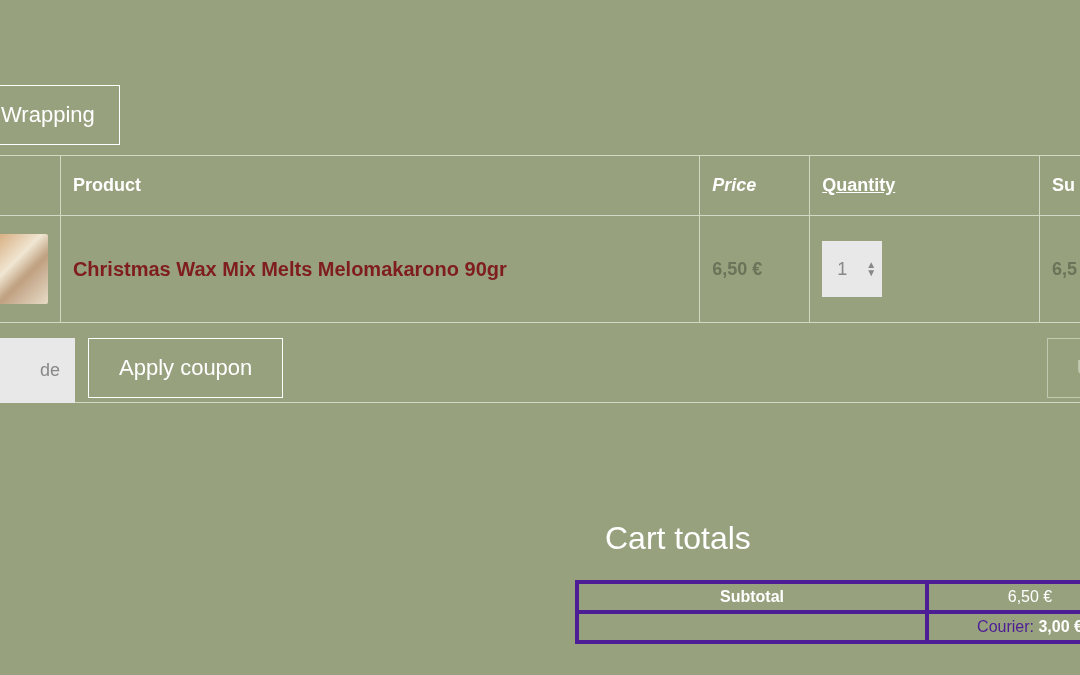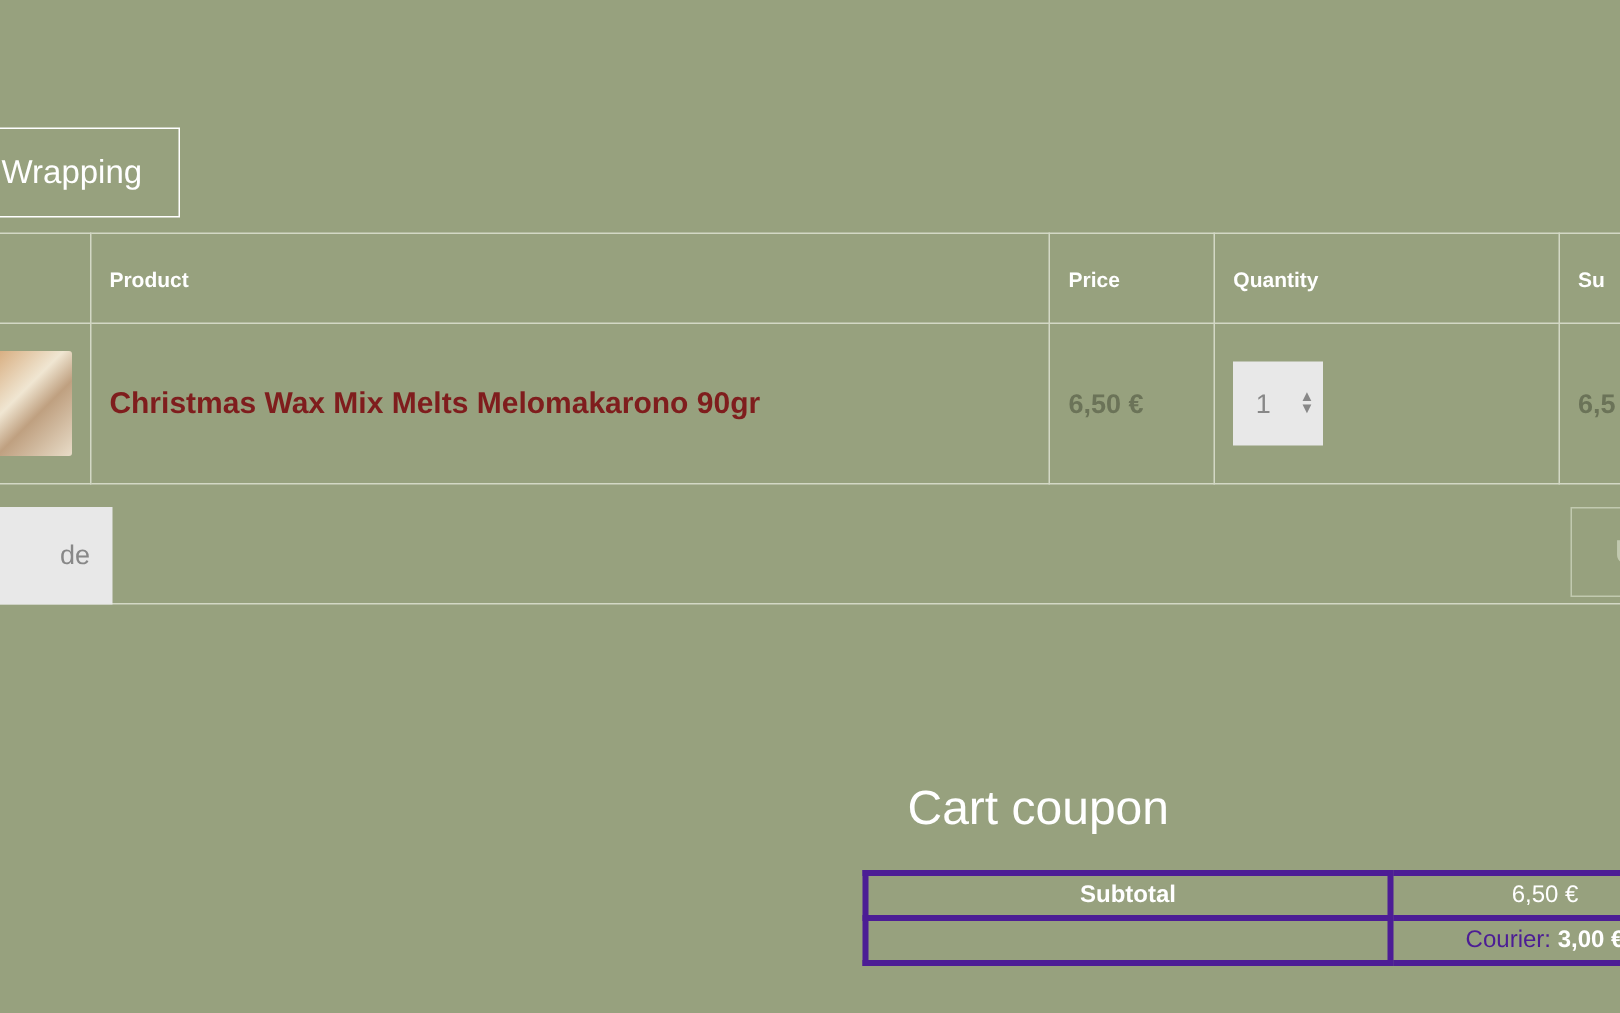--- a/index.html
+++ b/index.html
@@ -36,33 +36,33 @@
     .cart-table th,
     .cart-table td {
       border: 1px solid #d3d8c5;
       padding: 18px 12px;
       text-align: left;
       vertical-align: middle;
     }
     .cart-table th {
       color: #ffffff;
       font-weight: bold;
-      font-size: 14px;
+      font-size: 18px;
       height: 60px;
     }
     .cart-table td {
       color: #6b7358;
       font-size: 18px;
       font-weight: bold;
       height: 105px;
     }
     .col-thumb { width: 140px; }
     .col-product { width: 640px; }
-    .col-price { width: 110px; }
-    .col-qty { width: 230px; }
+    .col-price { width: 110px; font-style: italic; }
+    .col-qty { width: 230px; text-decoration: underline; }
     .col-subtotal { width: 120px; }
     .product-thumb {
       width: 56px;
       height: 70px;
       background: linear-gradient(135deg, #d4a574 0%, #f0e6d2 40%, #bfa080 60%, #e8dcc8 100%);
       margin-left: auto;
       margin-right: 0;
       border-radius: 2px;
     }
     .product-name {
@@ -208,24 +208,25 @@
           <div class="qty-arrows">▲<br>▼</div>
         </div>
       </td>
       <td>6,5</td>
     </tr>
   </tbody>
 </table>
 
 <div class="actions-row">
   <input class="coupon-input" value="de" style="">
+  <button class="apply-coupon-btn">Apply coupon</button>
   <button class="update-btn">Upda</button>
 </div>
 
-<h2 class="cart-totals-heading">Cart coupon</h2>
+<h2 class="cart-totals-heading">Cart totals</h2>
 
 <table class="totals-table">
   <tbody>
       <tr>
     <th>Subtotal</th>
     <td>6,50 €</td>
   </tr>
   <tr>
     <th></th>
     <td>

